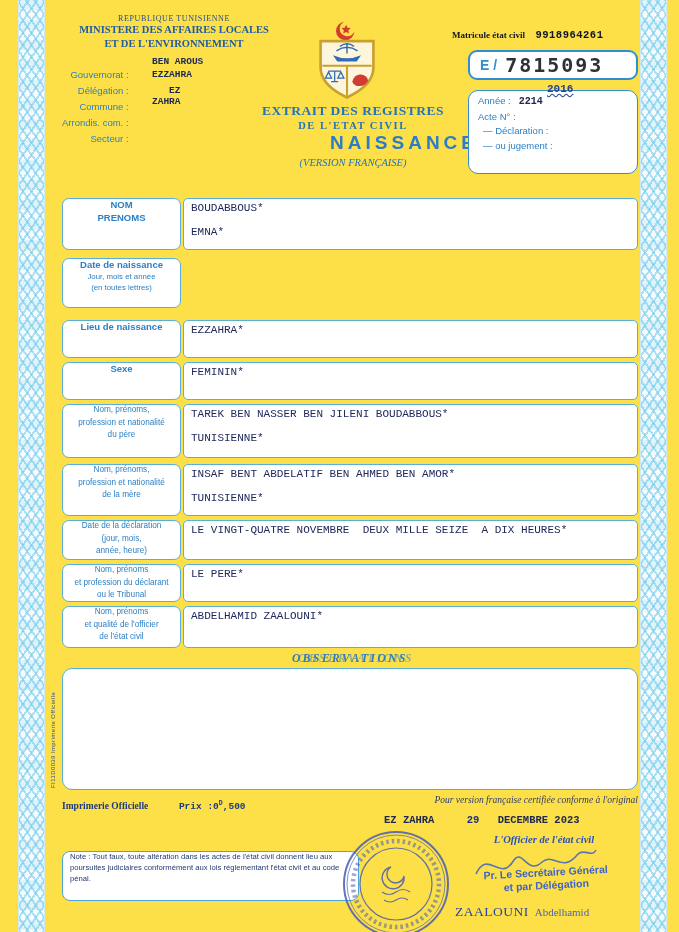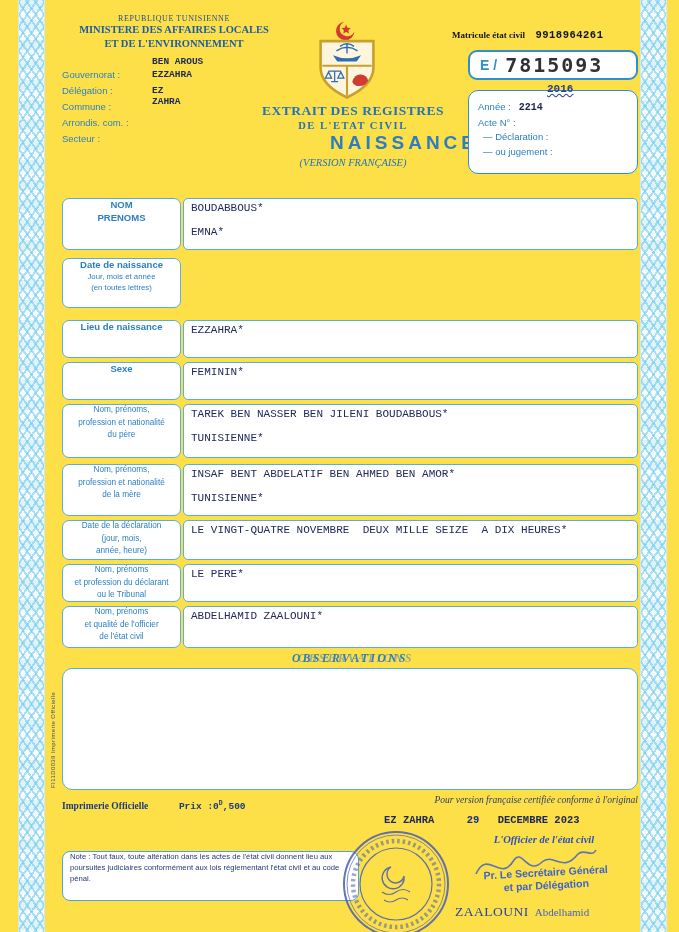--- a/index.html
+++ b/index.html
@@ -18,21 +18,21 @@
       repeating-linear-gradient(180deg, #dff3fb 0 10px, #f6fcfe 10px 20px);
     border-left:1px solid #cfeaf6; border-right:1px solid #cfeaf6;
   }
   .strip.left { left:18px; } .strip.right { left:640px; }
 
   
   .hdr-left { position:absolute; left:58px; top:14px; width:232px; text-align:center; }
   .republic { font-family:"Liberation Serif",serif; font-size:8px; letter-spacing:.6px; color:#2a4a8f; }
   .ministry { font-family:"Liberation Serif",serif; font-weight:bold; font-size:10.5px; color:#1e5ba6; line-height:1.3; }
   .region-value { position:absolute; left:152px; top:56px; font-family:"Liberation Mono",monospace; font-weight:bold; font-size:9.5px; color:#1c2a52; }
-  .admin { position:absolute; left:62px; top:69px; font-size:9.5px; }
+  .admin { position:absolute; left:62px; top:69px; font-size:9.5px;text-align:right; }
   .admin-row { position:relative; height:16px; }
   .admin-label { color:#2b7fc4; }
   .admin-value { position:absolute; left:90px; top:0; font-family:"Liberation Mono",monospace; font-weight:bold; color:#1c2a52; }
 
   
   .emblem { position:absolute; left:310px; top:20px; }
 
   
   .titles { position:absolute; left:228px; top:103px; width:250px; text-align:center; }
   .t1 { font-family:"Liberation Serif",serif; font-weight:bold; font-size:13.5px; letter-spacing:.5px; color:#2273bc; }
@@ -40,21 +40,21 @@
   .t3 { font-weight:bold; font-size:19px; letter-spacing:4px; color:#2e7cc4; margin-top:1px;text-align:right; }
   .t4 { font-family:"Liberation Serif",serif; font-style:italic; font-size:10.5px; color:#2273bc; margin-top:3px; }
 
   
   .matricule { position:absolute; left:452px; top:24px; width:192px; white-space:nowrap; }
   .matricule-label { font-family:"Liberation Serif",serif; font-weight:bold; font-size:9px; color:#101425; }
   .matricule-value { font-family:"Liberation Mono",monospace; font-weight:bold; font-size:10.5px; color:#101425; margin-left:6px; letter-spacing:.5px; }
   .serial-box { position:absolute; left:468px; top:50px; width:170px; height:30px; border:2px solid #2f8fd0; border-radius:9px; display:flex; align-items:center; padding-left:10px; gap:8px; background:#fff; }
   .serial-prefix { font-weight:bold; font-size:14px; color:#2f8fd0; }
   .serial-number { font-family:"DejaVu Sans Mono",monospace; font-weight:bold; font-size:20px; letter-spacing:2px; color:#2f3138; }
-  .info-box { position:absolute; left:468px; top:90px; width:170px; height:84px; border:1.6px solid #2f8fd0; border-radius:10px; padding:9px 9px 0; font-size:9.5px; background:#fff; }
+  .info-box { position:absolute; left:468px; top:90px; width:170px; height:84px; border:1.6px solid #2f8fd0; border-radius:10px; padding:3px 9px 0; font-size:9.5px; background:#fff; }
   .stamped-year { position:absolute; left:78px; top:-8px; font-family:"Liberation Mono",monospace; font-weight:bold; font-size:11px; color:#2a3f8f; text-decoration-line:underline; text-decoration-style:wavy; }
   .info-line { line-height:14.5px; color:#2b7fc4; }
   .info-line.indent { padding-left:5px; }
   .info-value { font-family:"Liberation Mono",monospace; font-weight:bold; font-size:10px; color:#20264f; margin-left:8px; }
 
   
   .form { position:absolute; left:62px; top:198px; width:576px; }
   .frow { display:flex; }
   .fcell-label {
     flex:none; width:119px; border:1.2px solid #58aede; border-radius:7px; background:#fff;

